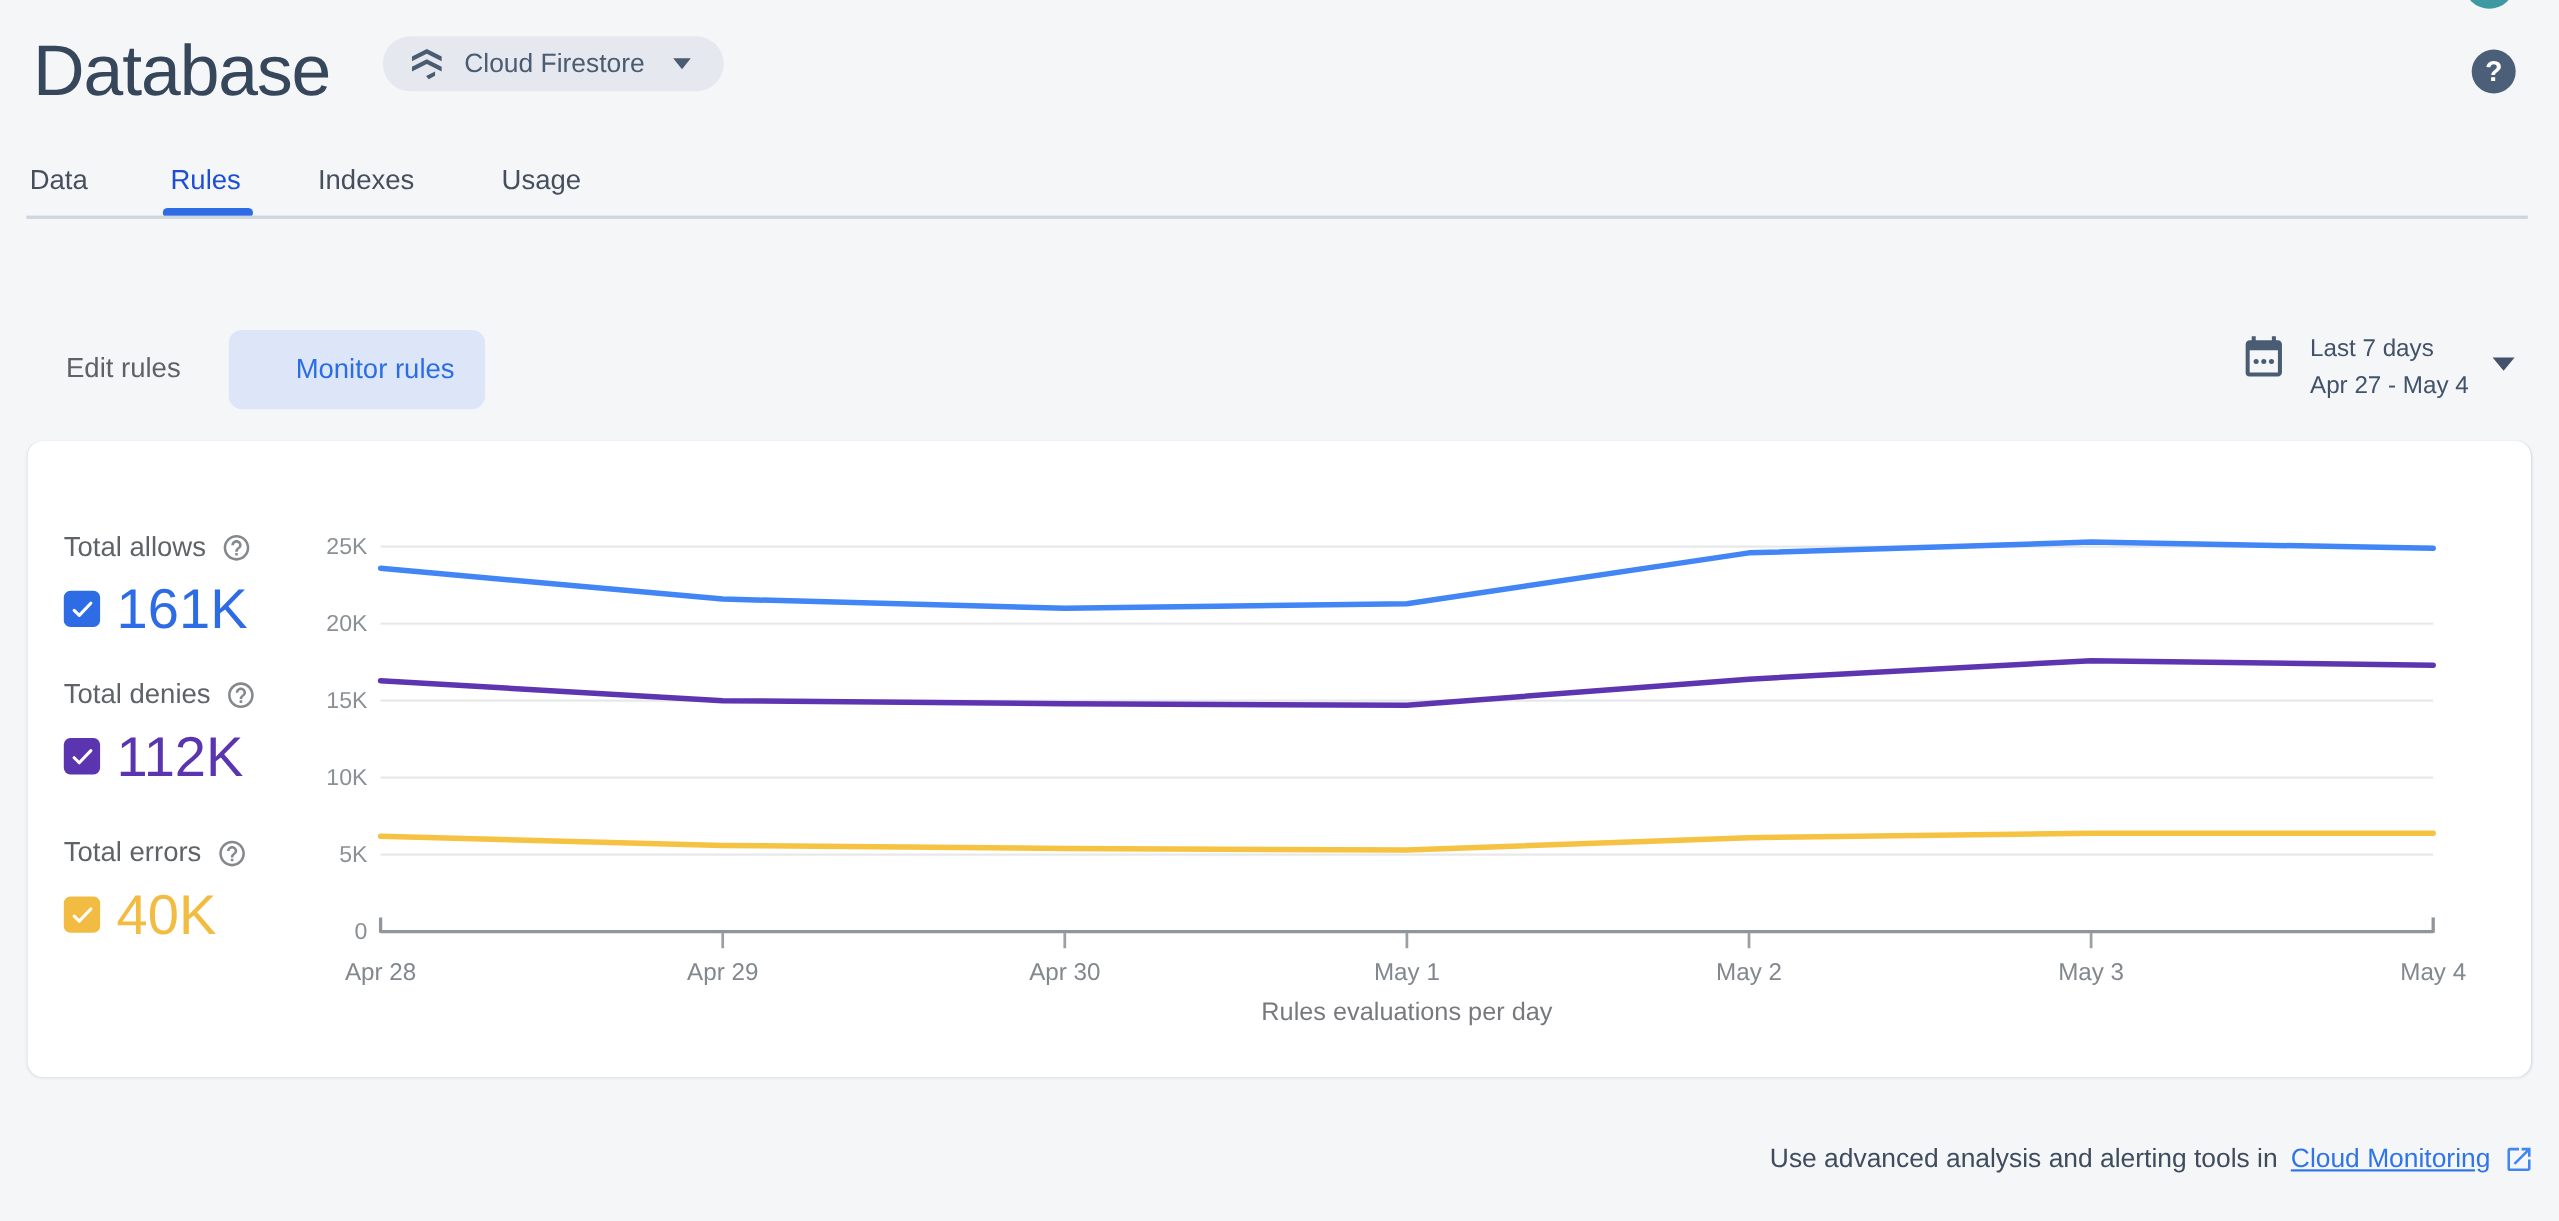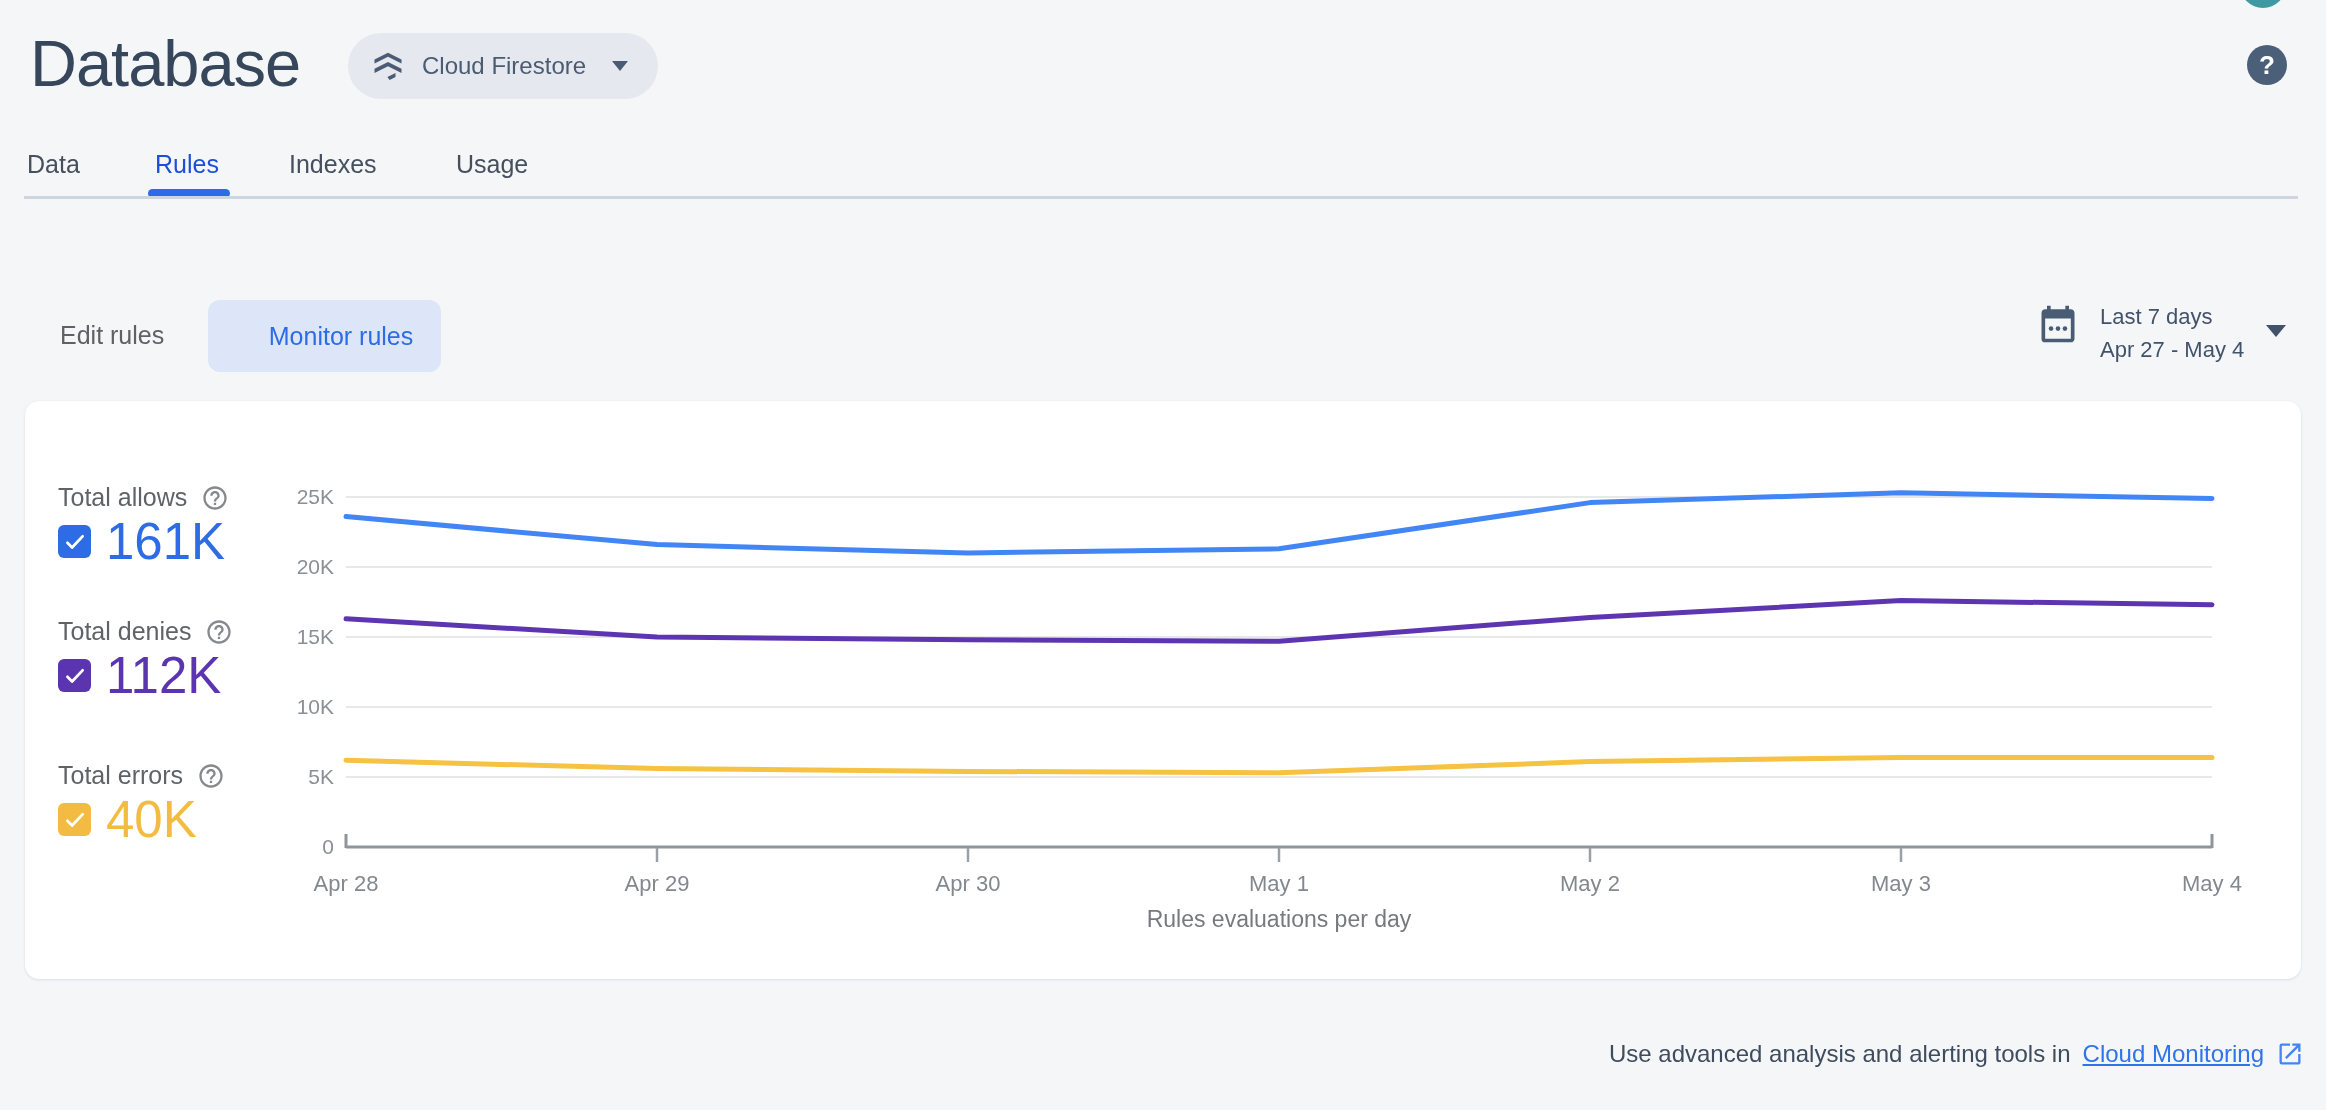--- a/index.html
+++ b/index.html
@@ -9,21 +9,21 @@
     font-family:"Liberation Sans", sans-serif;
     position:relative;
     overflow:hidden;
     color:#36475c;
   }
   .abs { position:absolute; }
 
   
   .page-title { left:30px; top:26px; font-size:65px; font-weight:500; color:#36475c; letter-spacing:-1px; }
   .product-pill {
-    left:348px; top:33px; height:66px; border-radius:33px;
+    left:348px; top:33px; height:50px; border-radius:33px;
     background:#e5e8ef; display:flex; align-items:center; gap:16px;
     padding:0 28px 0 22px; cursor:pointer;
   }
   .product-pill .label { font-size:24px; color:#4a5b72; }
   .avatar { left:2240px; top:-38px; width:46px; height:46px; border-radius:50%; background:#3f99a3; }
   .help-circle {
     left:2247px; top:45px; width:40px; height:40px; border-radius:50%;
     background:#4c5f79; color:#fff; display:flex; align-items:center; justify-content:center;
     font-size:26px; font-weight:bold; cursor:pointer;
   }
@@ -47,21 +47,21 @@
 
   
   .card {
     left:25px; top:401px; width:2276px; height:578px; background:#ffffff;
     border-radius:14px; box-shadow:0 1px 3px rgba(23,43,77,.10), 0 0 1px rgba(23,43,77,.08);
   }
 
   
   .legend-item { left:58px; }
   .legend-label-row { display:flex; align-items:center; gap:14px; font-size:25px; color:#5f6368; }
-  .legend-value-row { display:flex; align-items:center; gap:15px; }
+  .legend-value-row { display:flex; align-items:center; gap:15px; margin-top:12px; }
   .legend-checkbox {
     width:33px; height:33px; border-radius:6px; display:flex; align-items:center;
     justify-content:center; cursor:pointer; flex:0 0 auto;
   }
   .legend-value { font-size:51px; font-weight:300; letter-spacing:0; }
   #legend-item-0 { top:483px; }
   #legend-item-1 { top:617px; }
   #legend-item-2 { top:761px; }
 
   

